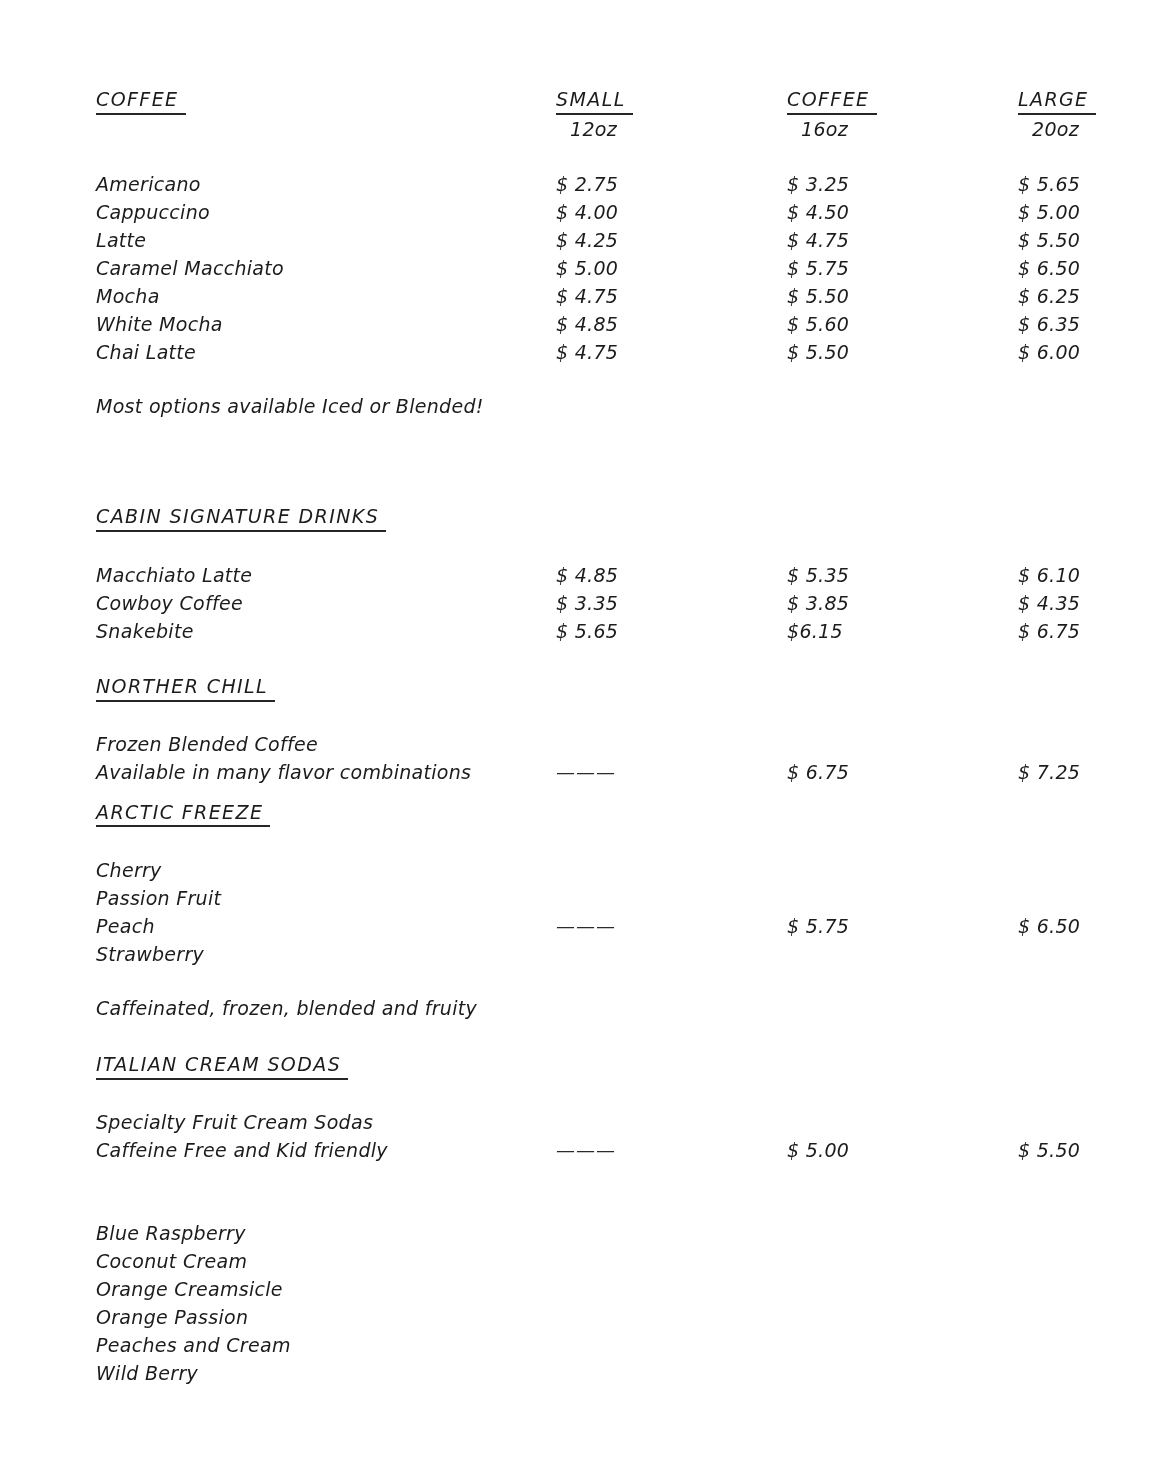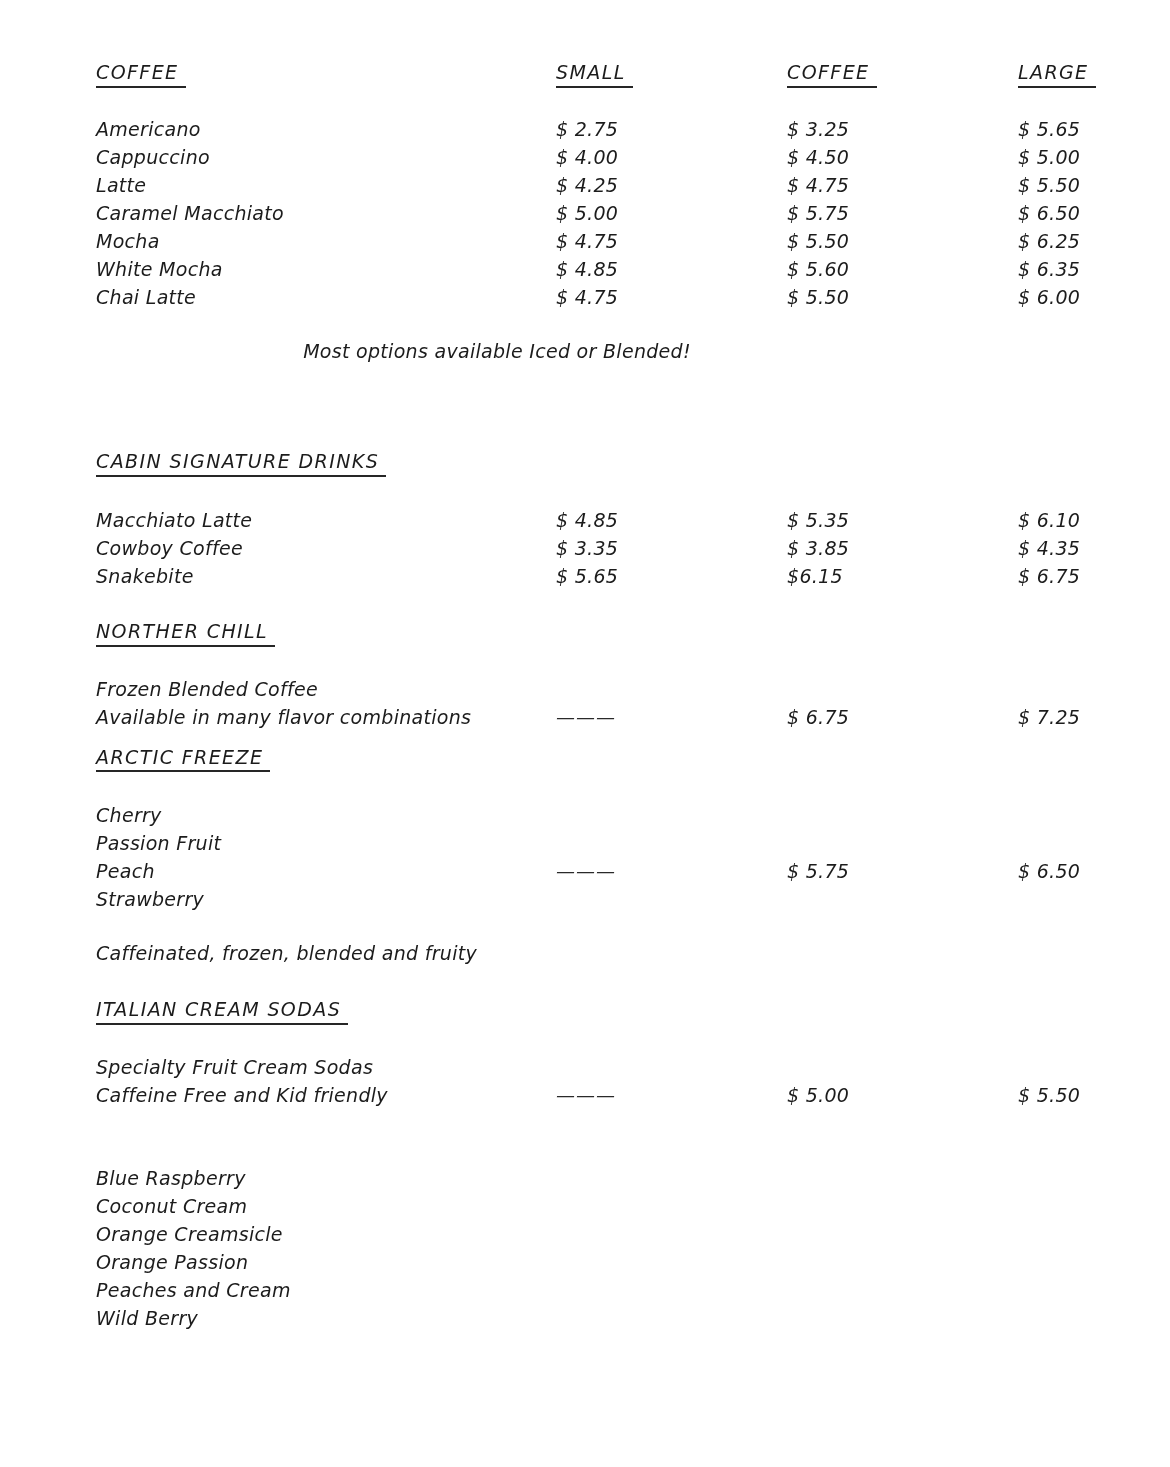--- a/index.html
+++ b/index.html
@@ -6,21 +6,21 @@
   html, body { background: #ffffff; }
   body {
     width: 1170px;
     height: 1467px;
     font-family: "DejaVu Sans", sans-serif;
   }
   .page {
     position: relative;
     width: 938px;
     height: 1467px;
-    padding: 58px 40px 0 96px;
+    padding: 85px 40px 0 96px;
     color: #1c1c1c;
     font-style: italic;
     font-size: 19px;
     line-height: 28px;
     letter-spacing: 0.3px;
   }
   .row {
     display: grid;
     grid-template-columns: 460px 231px 231px auto;
   }
@@ -32,21 +32,21 @@
     padding: 0 7px 2px 0;
   }
   .title {
     letter-spacing: 1.4px;
     font-weight: 500;
   }
   .size-cell { padding-left: 14px; }
   .dash { letter-spacing: 1px; color: #2a2a2a; }
   
   .coffee-items   { margin-top: 27px; }
-  .coffee-note    { margin-top: 26px; text-align: center; }
+  .coffee-note    { margin-top: 26px; }
   .cabin-title    { margin-top: 82px; }
   .cabin-items    { margin-top: 29px; }
   .norther-title  { margin-top: 27px; }
   .norther-desc   { margin-top: 28px; }
   .arctic-title   { margin-top: 12px; }
   .arctic-top     { margin-top: 29px; }
   .arctic-note    { margin-top: 26px; }
   .italian-title  { margin-top: 28px; }
   .italian-desc   { margin-top: 28px; }
   .italian-flavors{ margin-top: 55px; }
@@ -64,20 +64,26 @@
       <span class="u title">SMALL</span>
     </div>
     <div class="cell">
       <span class="u title">COFFEE</span>
     </div>
     <div class="cell">
       <span class="u title">LARGE</span>
     </div>
   </div>
 
+  <div class="row size-row">
+    <div class="cell"></div>
+    <div class="cell size-cell">12oz</div>
+    <div class="cell size-cell">16oz</div>
+    <div class="cell size-cell">20oz</div>
+  </div>
 
   <div class="rows coffee-items">
       <div class="row item-row">
         <div class="cell item-name">Americano</div>
         <div class="cell price-small">$ 2.75</div>
         <div class="cell price-medium">$ 3.25</div>
         <div class="cell price-large">$ 5.65</div>
       </div>
       <div class="row item-row">
         <div class="cell item-name">Cappuccino</div>

